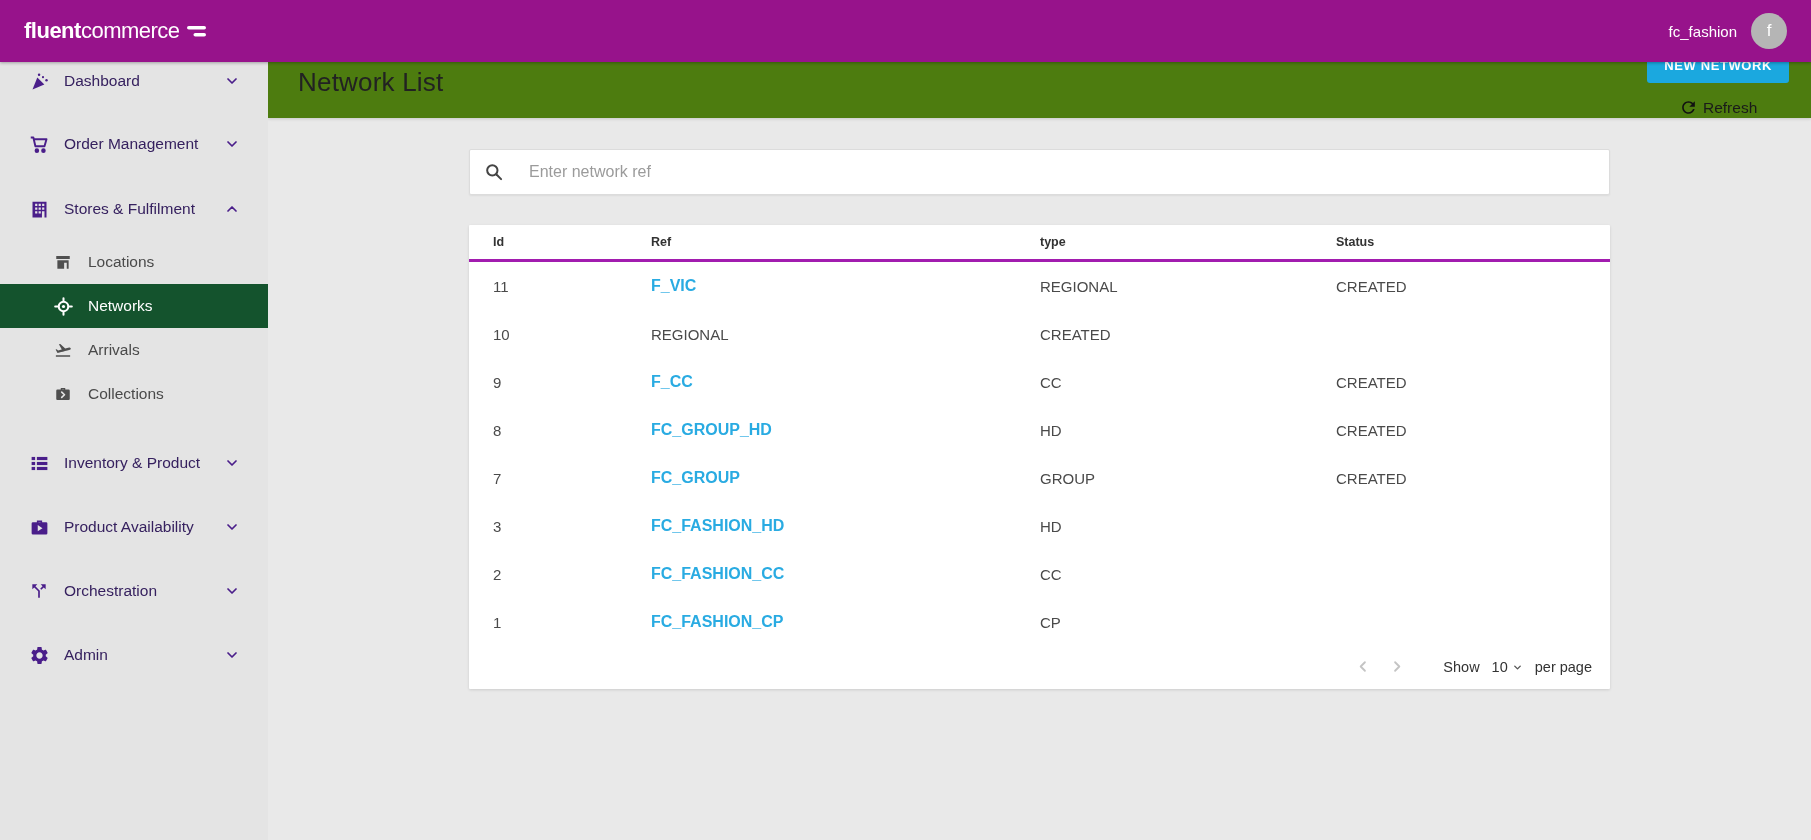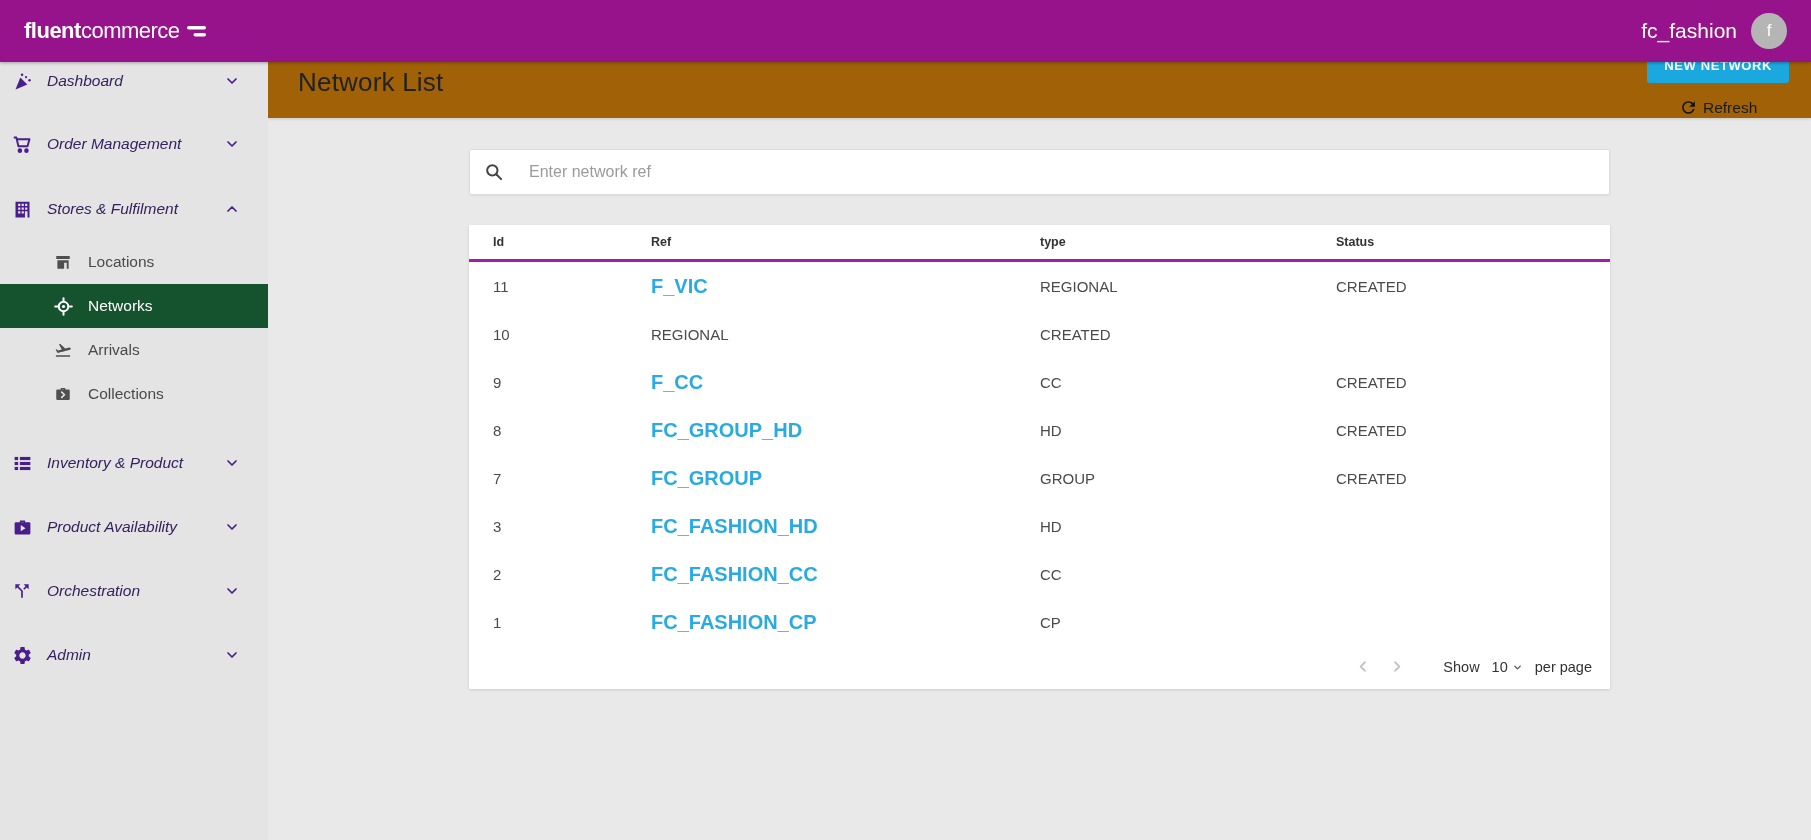--- a/index.html
+++ b/index.html
@@ -8,45 +8,45 @@
 
   
   .topbar { position:absolute; top:0; left:0; width:1811px; height:62px;
     background:#97138B; display:flex; align-items:center; padding:0 24px;
     z-index:20; box-shadow:0 1px 3px rgba(0,0,0,.3); }
   .logo { display:flex; align-items:center; color:#fff; font-size:22px; cursor:pointer; }
   .logo .lb { font-weight:700; letter-spacing:-0.5px; }
   .logo .ll { font-weight:300; letter-spacing:-0.5px; }
   .logo svg { margin-left:7px; margin-top:2px; }
   .topbar-right { margin-left:auto; display:flex; align-items:center; gap:14px; }
-  .account-name { color:#fff; font-size:21px; }
+  .account-name { color:#fff; font-size:15px; }
   .avatar { width:36px; height:36px; border-radius:50%; background:#b5b5b5;
     color:#fff; font-size:17px; display:flex; align-items:center; justify-content:center; }
 
   
   .sidebar { position:absolute; top:46px; left:0; bottom:0; width:268px;
     background:#e4e4e4; z-index:10; }
   .nav-item { display:flex; align-items:center; height:44px; cursor:pointer; }
-  .nav-item.main { padding-left:10px;font-style:italic; }
+  .nav-item.main { padding-left:27px; }
   .nav-item.sub  { padding-left:51px;align-items:center; }
   .nav-icon { display:flex; align-items:center; justify-content:center; width:24px; }
   .main .nav-icon { color:#4A1E8A; }
   .sub  .nav-icon { color:#4f4f4f; }
   .nav-label { margin-left:13px; font-size:15.5px; }
   .main .nav-label { color:#36215F; }
   .sub  .nav-label { color:#4a4a4a; }
   .nav-chevron { margin-left:auto; margin-right:28px; color:#4A1E8A; display:flex; }
   .nav-item.selected { background:#14532d; }
   .nav-item.selected .nav-icon, .nav-item.selected .nav-label { color:#fff; }
   .mt13{margin-top:13px}.mt19{margin-top:19px}.mt21{margin-top:21px}
   .mt9{margin-top:9px}.mt25{margin-top:25px}.mt20{margin-top:20px}
 
   
   .main-col { position:absolute; top:46px; left:268px; right:0; bottom:0; }
-  .page-header { height:72px; background:#a16207; display:flex; align-items:center;
+  .page-header { height:72px; background:#4d7c0f; display:flex; align-items:center;
     padding:0 22px 0 30px; box-shadow:0 1px 3px rgba(0,0,0,.15); position:relative; z-index:5; }
   .page-title { font-size:26px; font-weight:500; color:#222; letter-spacing:0.2px; }
   .header-actions { margin-left:auto; display:flex; align-items:center; gap:15px;flex-direction:column; }
   .btn-new { background:#1BA8DF; border:none; color:#fff; font-family:inherit;
     font-size:13px; font-weight:700; letter-spacing:.6px; height:36px; padding:0 17px;
     border-radius:3px; cursor:pointer; }
   .refresh { display:flex; align-items:center; gap:5px; cursor:pointer;
     color:#1a1a1a; font-size:15.5px; }
   .refresh svg { color:#111; }
 
@@ -62,21 +62,21 @@
   .search-input::placeholder { color:#9b9b9b; }
 
   .table-card { height:464px; box-shadow:0 1px 3px rgba(0,0,0,.12);
     display:flex; flex-direction:column; border-radius:1px; }
   .thead, .trow { display:grid; grid-template-columns:158px 389px 296px 1fr;
     padding:0 24px; align-items:center; }
   .thead { height:37px; border-bottom:3px solid #a21caf; }
   .th { font-size:12.5px; font-weight:700; color:#333; }
   .trow { height:48px; }
   .cell { font-size:15px; color:#4a4a4a; }
-  .ref-link { color:#29ABE2; font-size:20px; font-weight:700; text-decoration:none; cursor:pointer; }
+  .ref-link { color:#29ABE2; font-size:16px; font-weight:700; text-decoration:none; cursor:pointer; }
   .pagination { margin-top:auto; display:flex; align-items:center;
     justify-content:flex-end; padding:0 18px 14px 12px; gap:8px; }
   .page-nav { display:flex; gap:16px; margin-right:30px; }
   .page-nav span { display:flex; cursor:pointer; color:#c4c4c4; }
   .pg-label { font-size:14.5px; color:#333; }
   .page-size { display:flex; align-items:center; gap:4px; cursor:pointer;
     font-size:14.5px; color:#333; margin:0 4px; }
   .page-size svg { color:#555; margin-top:2px; }
 </style>
 </head>

